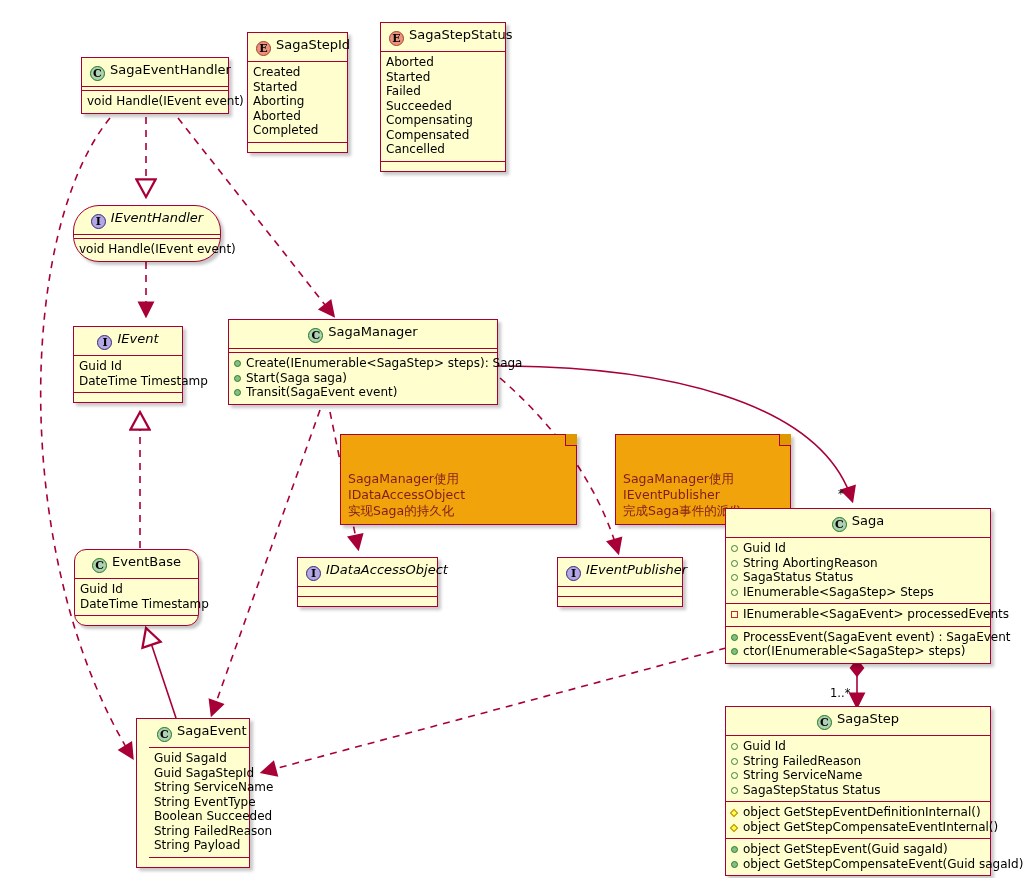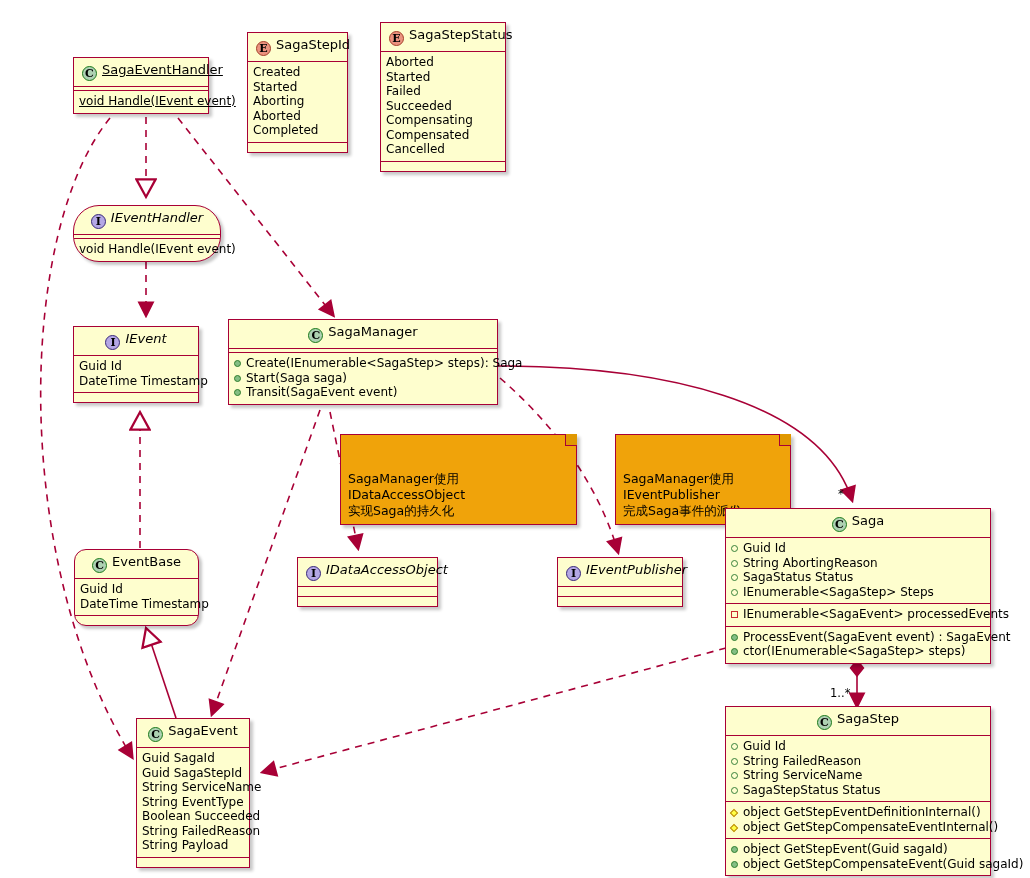--- a/index.html
+++ b/index.html
@@ -95,21 +95,21 @@
   
   .note {
     position: absolute;
     box-sizing: border-box;
     background: #F0A30A;
     border: 1px solid #A80036;
     box-shadow: 3px 3px 3px rgba(0,0,0,0.22);
     padding: 4px 8px 5px 7px;
     font-size: 12.5px;
     line-height: 16px;
-    color: #000000;
+    color: #7f1d1d;
     white-space: pre-line;
   }
   .note .fold {
     position: absolute;
     right: -1px; top: -1px;
     width: 11px; height: 11px;
     background: #E09800;
     border-left: 1px solid #A80036;
     border-bottom: 1px solid #A80036;
   }
@@ -176,21 +176,21 @@
     
     <path d="M857,660 L857,706" fill="none" stroke="#A80036" stroke-width="1.6" marker-start="url(#diamondFill)" marker-end="url(#solidArrow)"></path>
 
     
     <path d="M726,648 L263,772" fill="none" stroke="#A80036" stroke-width="1.6" stroke-dasharray="7,6" marker-end="url(#solidArrow)"></path>
   </svg>
 
   <div class="edgelbl" style="left:838px; top:487px;">*</div>
   <div class="edgelbl" style="left:830px; top:686px;">1..*</div>
 
-  <div class="umlbox" style="left:73px; top:57px; width:136px;text-decoration:underline;">
+  <div class="umlbox" style="left:81px; top:57px; width:148px;">
     <div class="hdr">
       <span class="stereo c">C</span><span class="tname">SagaEventHandler</span>
     </div>
     <div class="sep2"></div>
     <div class="body">
       <span class="row">void Handle(IEvent event)</span>
     </div>
   </div>
 
   <div class="umlbox" style="left:247px; top:32px; width:101px;">
@@ -230,21 +230,21 @@
   <div class="umlbox" style="left:73px; top:205px; width:148px;border-radius:26px;">
     <div class="hdr">
       <span class="stereo i">I</span><span class="tname ital">IEventHandler</span>
     </div>
     <div class="sep2"></div>
     <div class="body">
       <span class="row">void Handle(IEvent event)</span>
     </div>
   </div>
 
-  <div class="umlbox" style="left:73px; top:326px; width:126px;">
+  <div class="umlbox" style="left:73px; top:326px; width:110px;">
     <div class="hdr">
       <span class="stereo i">I</span><span class="tname ital">IEvent</span>
     </div>
     <div class="sep"></div>
     <div class="body">
       <span class="row">Guid Id</span>
       <span class="row">DateTime Timestamp</span>
     </div>
     <div class="sep"></div>
     <div class="body empty"></div>
@@ -345,21 +345,21 @@
       <span class="row ind"><i class="vis prot-dia"></i><span>object GetStepEventDefinitionInternal()</span></span>
       <span class="row ind"><i class="vis prot-dia"></i><span>object GetStepCompensateEventInternal()</span></span>
     </div>
     <div class="sep"></div>
     <div class="body">
       <span class="row ind"><i class="vis pub-dot"></i><span>object GetStepEvent(Guid sagaId)</span></span>
       <span class="row ind"><i class="vis pub-dot"></i><span>object GetStepCompensateEvent(Guid sagaId)</span></span>
     </div>
   </div>
 
-  <div class="umlbox" style="left:136px; top:718px; width:114px;">
+  <div class="umlbox" style="left:136px; top:718px; width:114px;padding-left:12px;">
     <div class="hdr">
       <span class="stereo c">C</span><span class="tname">SagaEvent</span>
     </div>
     <div class="sep"></div>
     <div class="body">
       <span class="row">Guid SagaId</span>
       <span class="row">Guid SagaStepId</span>
       <span class="row">String ServiceName</span>
       <span class="row">String EventType</span>
       <span class="row">Boolean Succeeded</span>

